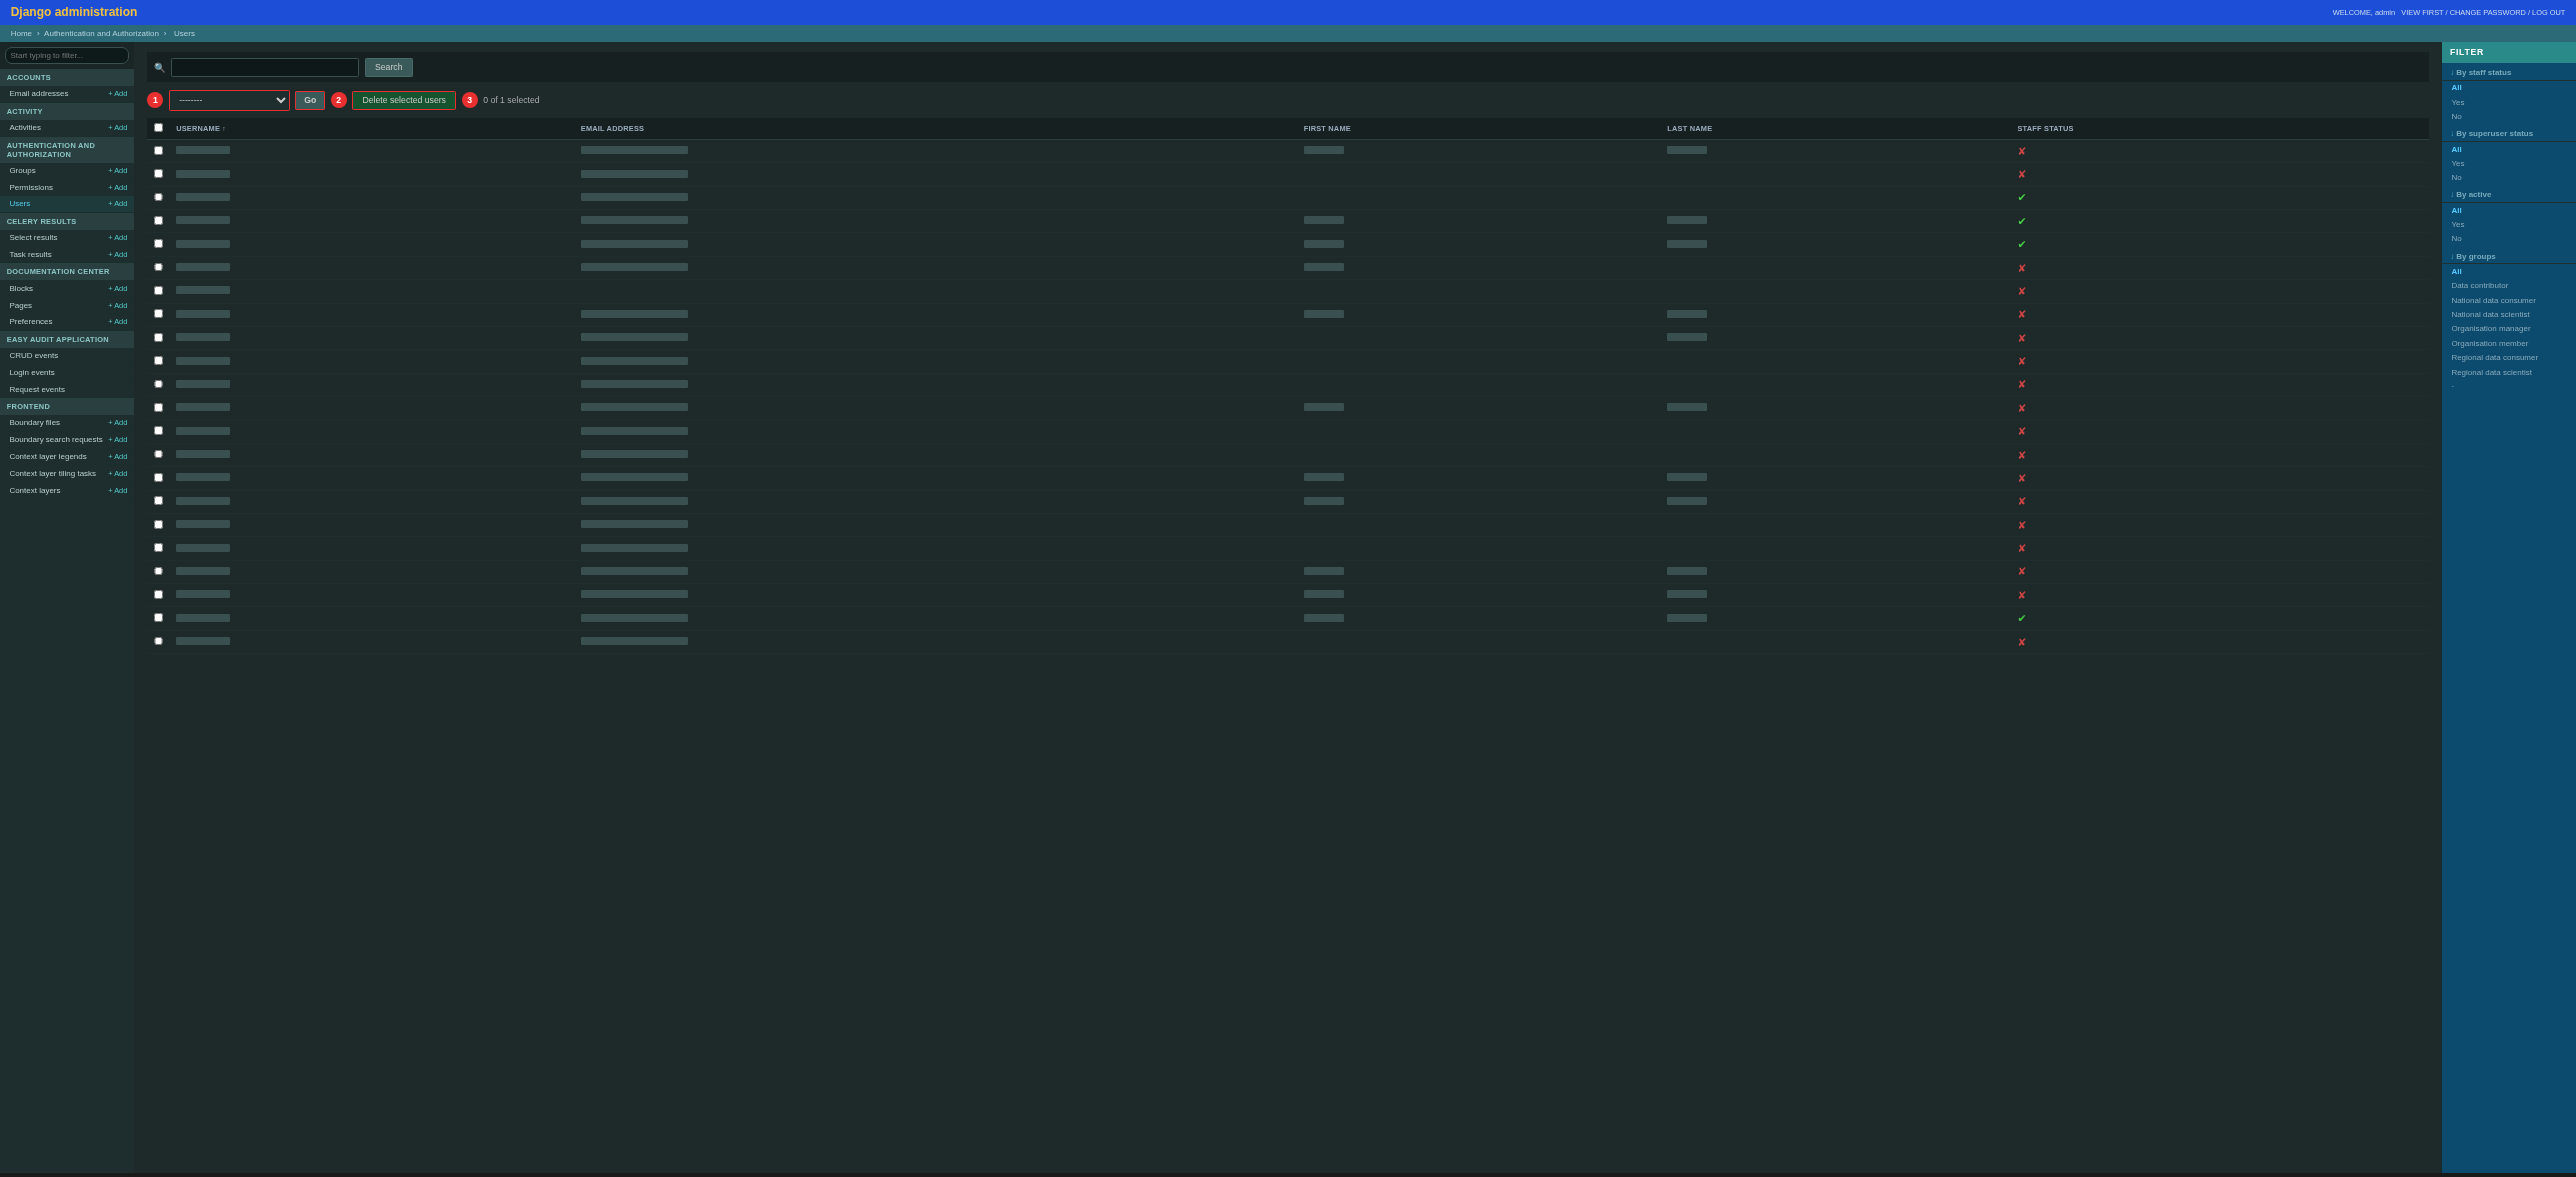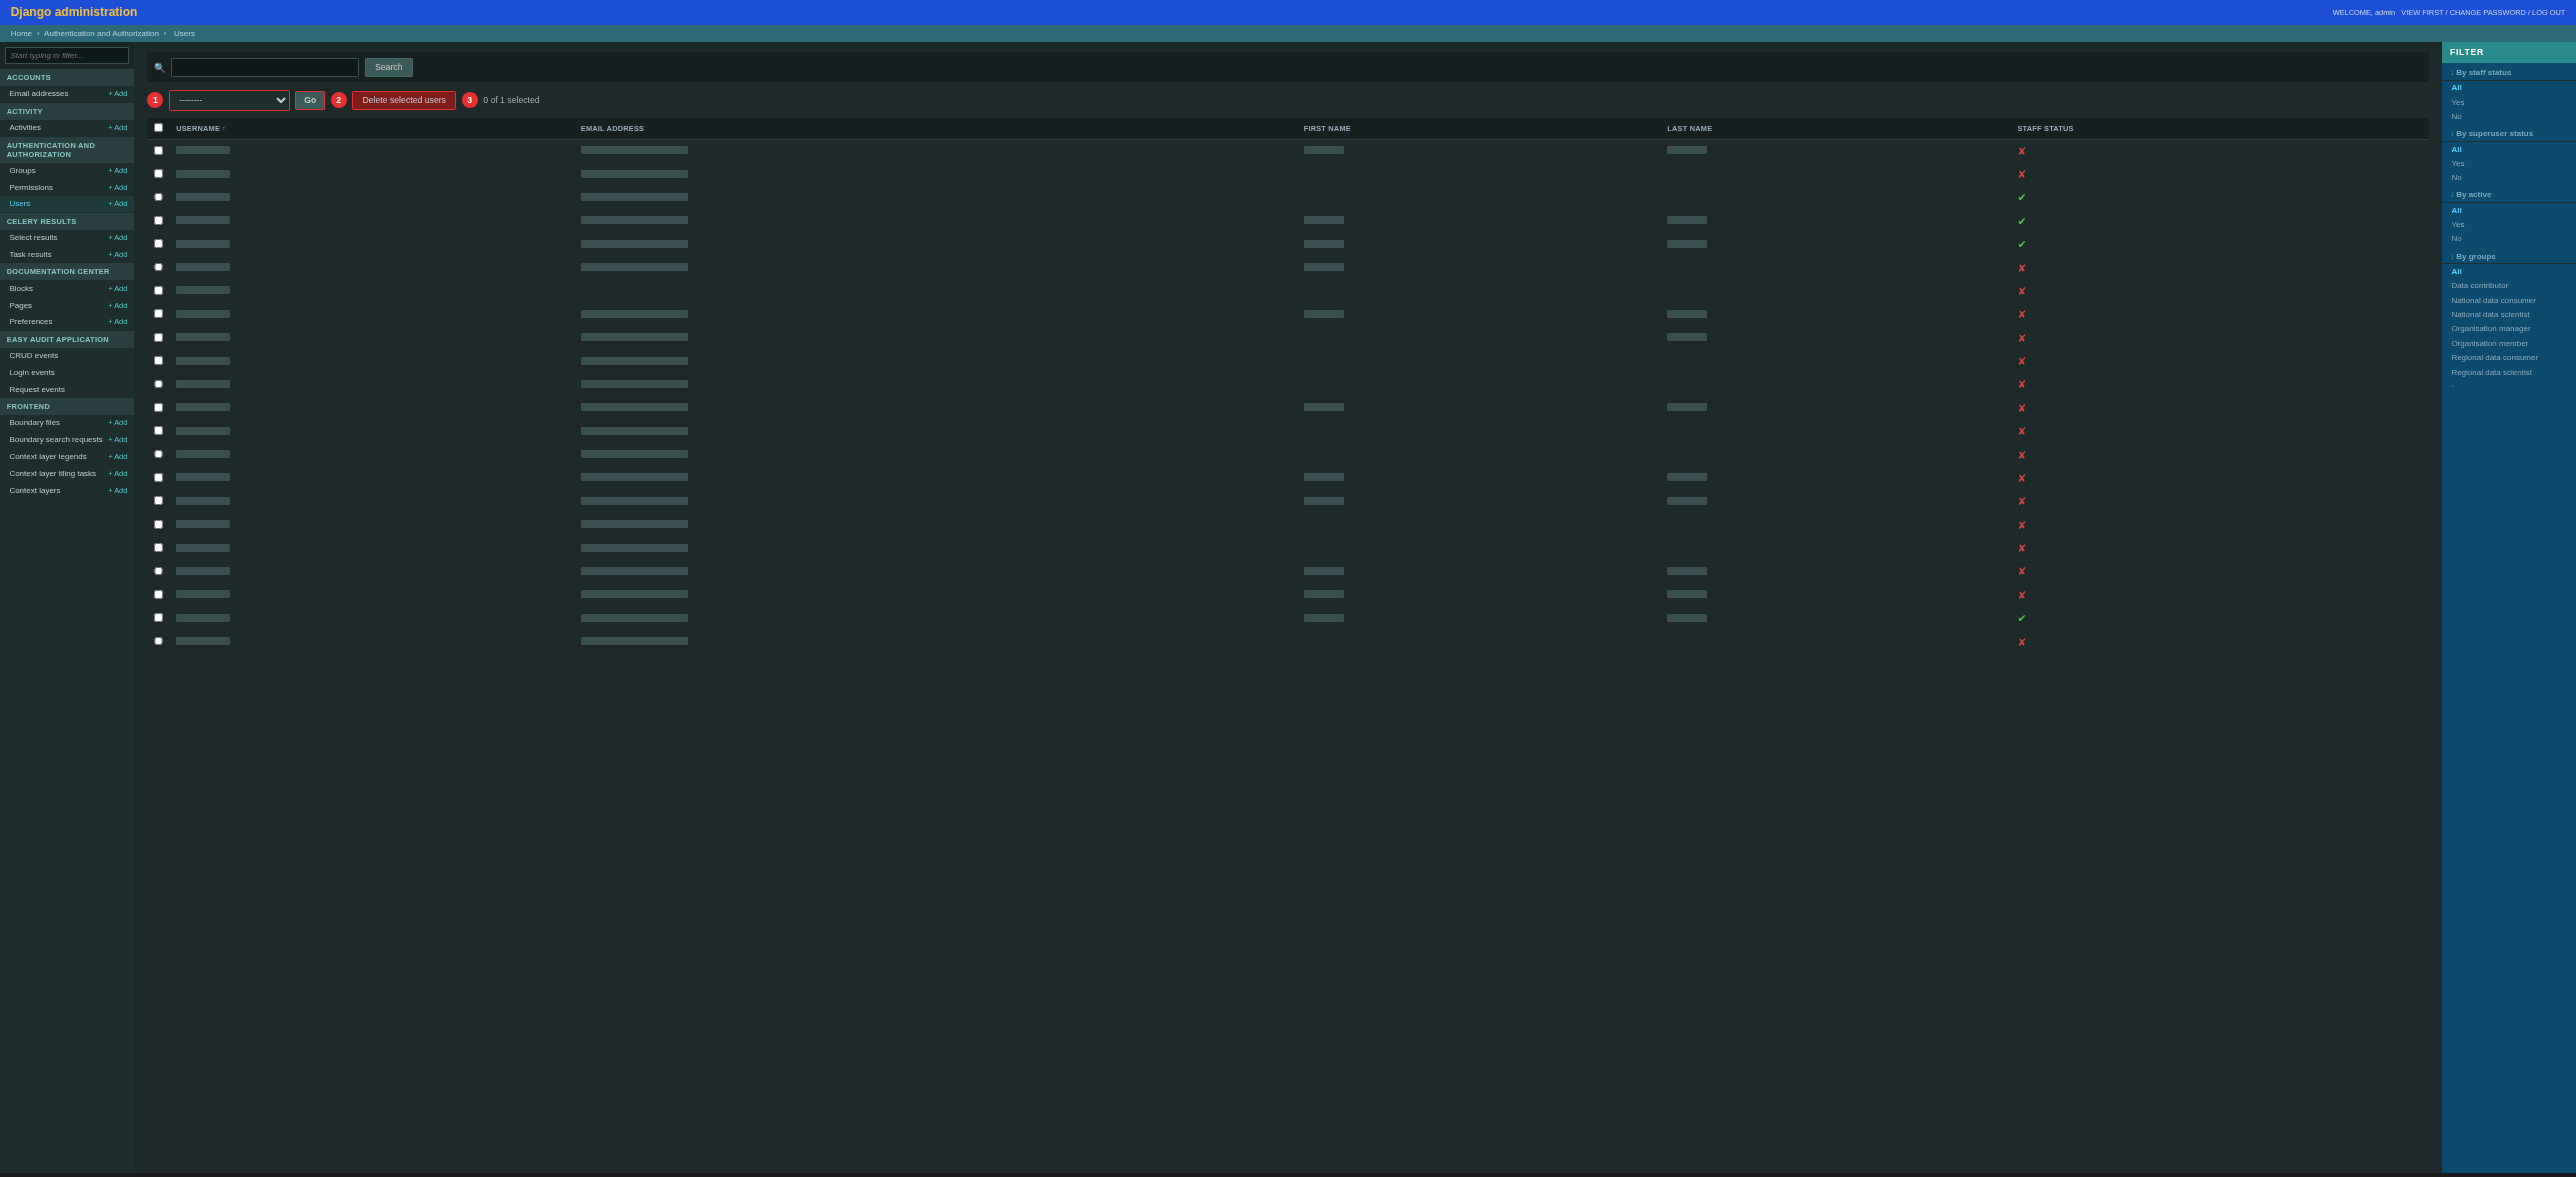--- a/index.html
+++ b/index.html
@@ -55,22 +55,21 @@
       padding: 5.4px;
       background: #1a2626;
     }
     #sidebar-filter input {
       width: 100%;
       background: #0e1a1a;
       border: 0.7px solid #3a5050;
       color: #aaa;
       padding: 2.7px 4px;
       font-size: 8px;
-      border-radius: 0;
-      font-style: italic;
+      border-radius: 7px;
     }
     .sidebar-section-header {
       background: #2a4040;
       color: #8bc4c4;
       font-size: 7.4px;
       font-weight: bold;
       letter-spacing: 0.3px;
       padding: 4px 6.7px;
       text-transform: uppercase;
     }
@@ -183,21 +182,21 @@
       background: #3a5a5a;
       color: #ccc;
       border: 1.3px solid #e83030;
       padding: 3.4px 8px;
       cursor: pointer;
       font-size: 8.7px;
       font-weight: bold;
       border-radius: 1.3px;
     }
     .delete-selected-btn {
-      background: #7f1d1d;
+      background: #14532d;
       color: #ccc;
       border: 1.3px solid #e83030;
       padding: 3.4px 9.4px;
       cursor: pointer;
       font-size: 8.7px;
       border-radius: 1.3px;
     }
     .selected-count {
       color: #aaa;
       font-size: 8.7px;

